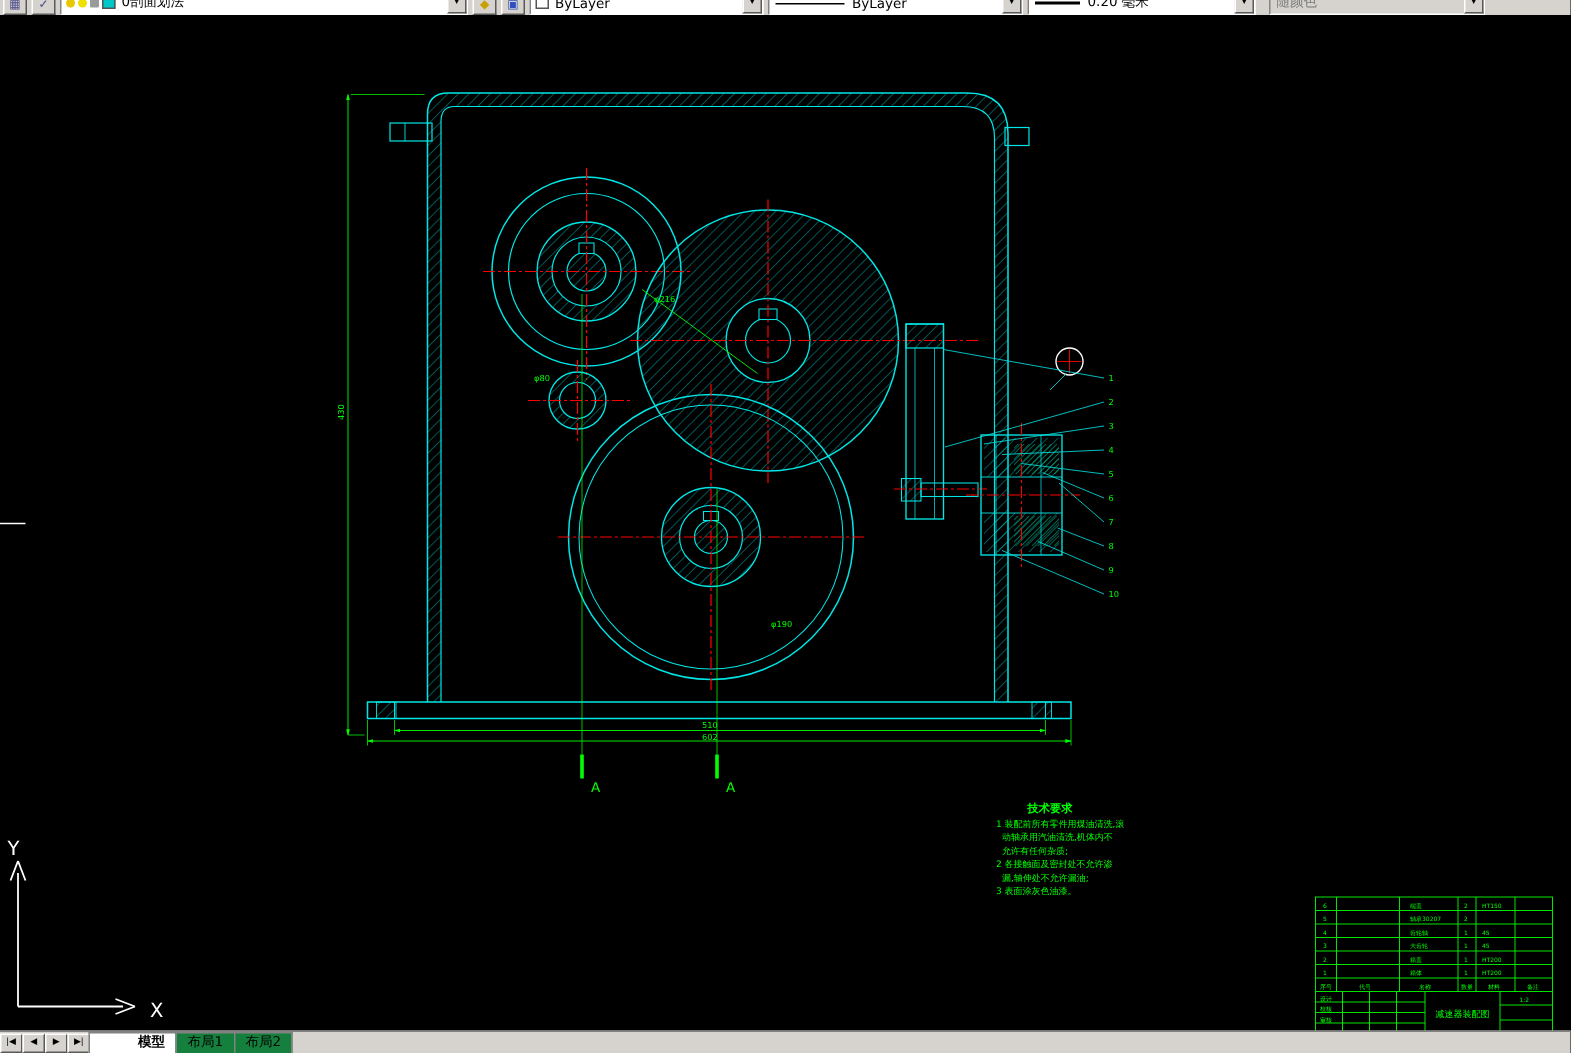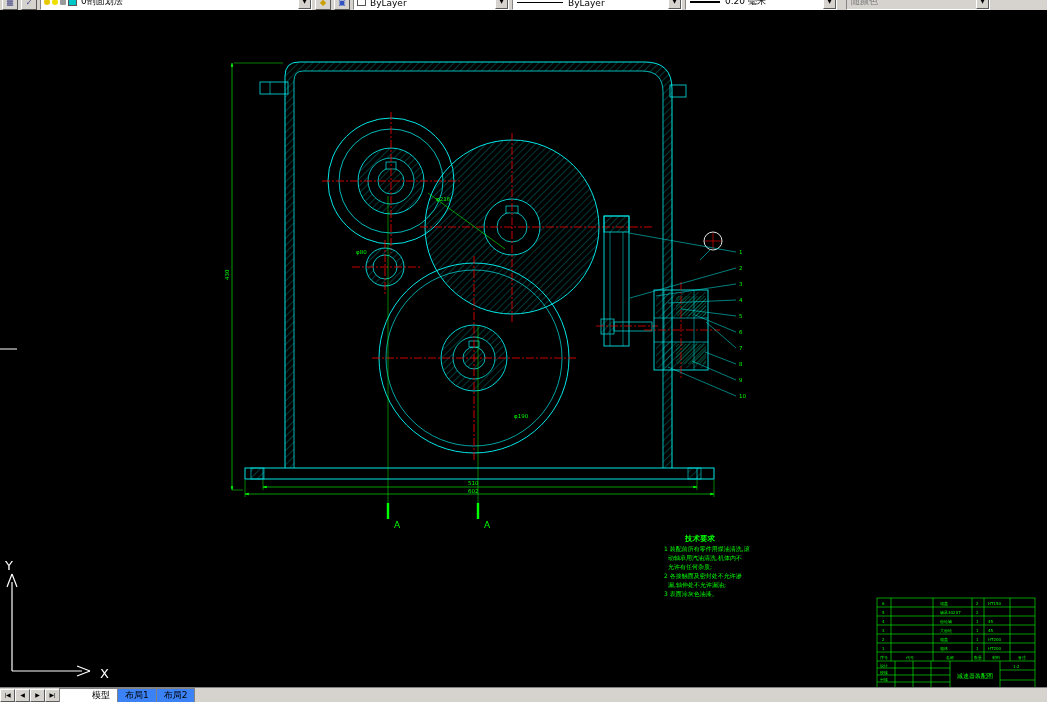--- a/index.html
+++ b/index.html
@@ -20,23 +20,23 @@
   .swatch{width:7px;height:7px;background:#00c8c8;border:1px solid #555;margin:0 2px 3px 1px;display:inline-block;}
   .lt-sample{width:46px;height:1px;background:#000;margin:0 3px 6px 2px;display:inline-block;}
   .lw-sample{width:30px;height:2px;background:#000;margin:0 3px 6px 2px;display:inline-block;}
   
   .canvas{position:absolute;top:10px;left:0;width:1047px;height:678px;background:#000;}
   
   .tabbar{position:absolute;bottom:0;left:0;width:1047px;height:14px;background:#d6d3ce;
           border-top:1px solid #828282;display:flex;align-items:flex-end;z-index:3;}
   .nav{width:15px;height:13px;background:#d6d3ce;border:1px solid;border-color:#fff #5a5a5a #5a5a5a #fff;
        font-size:6px;line-height:11px;padding:0;text-align:center;color:#000;}
-  .tab{height:13px;font-size:9px;line-height:13px;padding:0 7px;background:#3b82f6;color:#000;
+  .tab{height:13px;font-size:9px;line-height:13px;padding:0 7px;background:#15803d;color:#000;
        border:1px solid #828282;border-bottom:none;margin-left:-1px;white-space:nowrap;}
-  .tab.active{background:#fff;font-weight:normal;padding-left:32px;}
+  .tab.active{background:#fff;font-weight:bold;padding-left:32px;}
   text{font-family:"DejaVu Sans",sans-serif;}
 </style>
 </head>
 <body>
 
 <div class="toolbar">
   <div class="tb-row">
     <button class="tb-btn"><span>▦</span></button>
     <button class="tb-btn"><span>✓</span></button>
     <div class="combo" style="width:268px">

